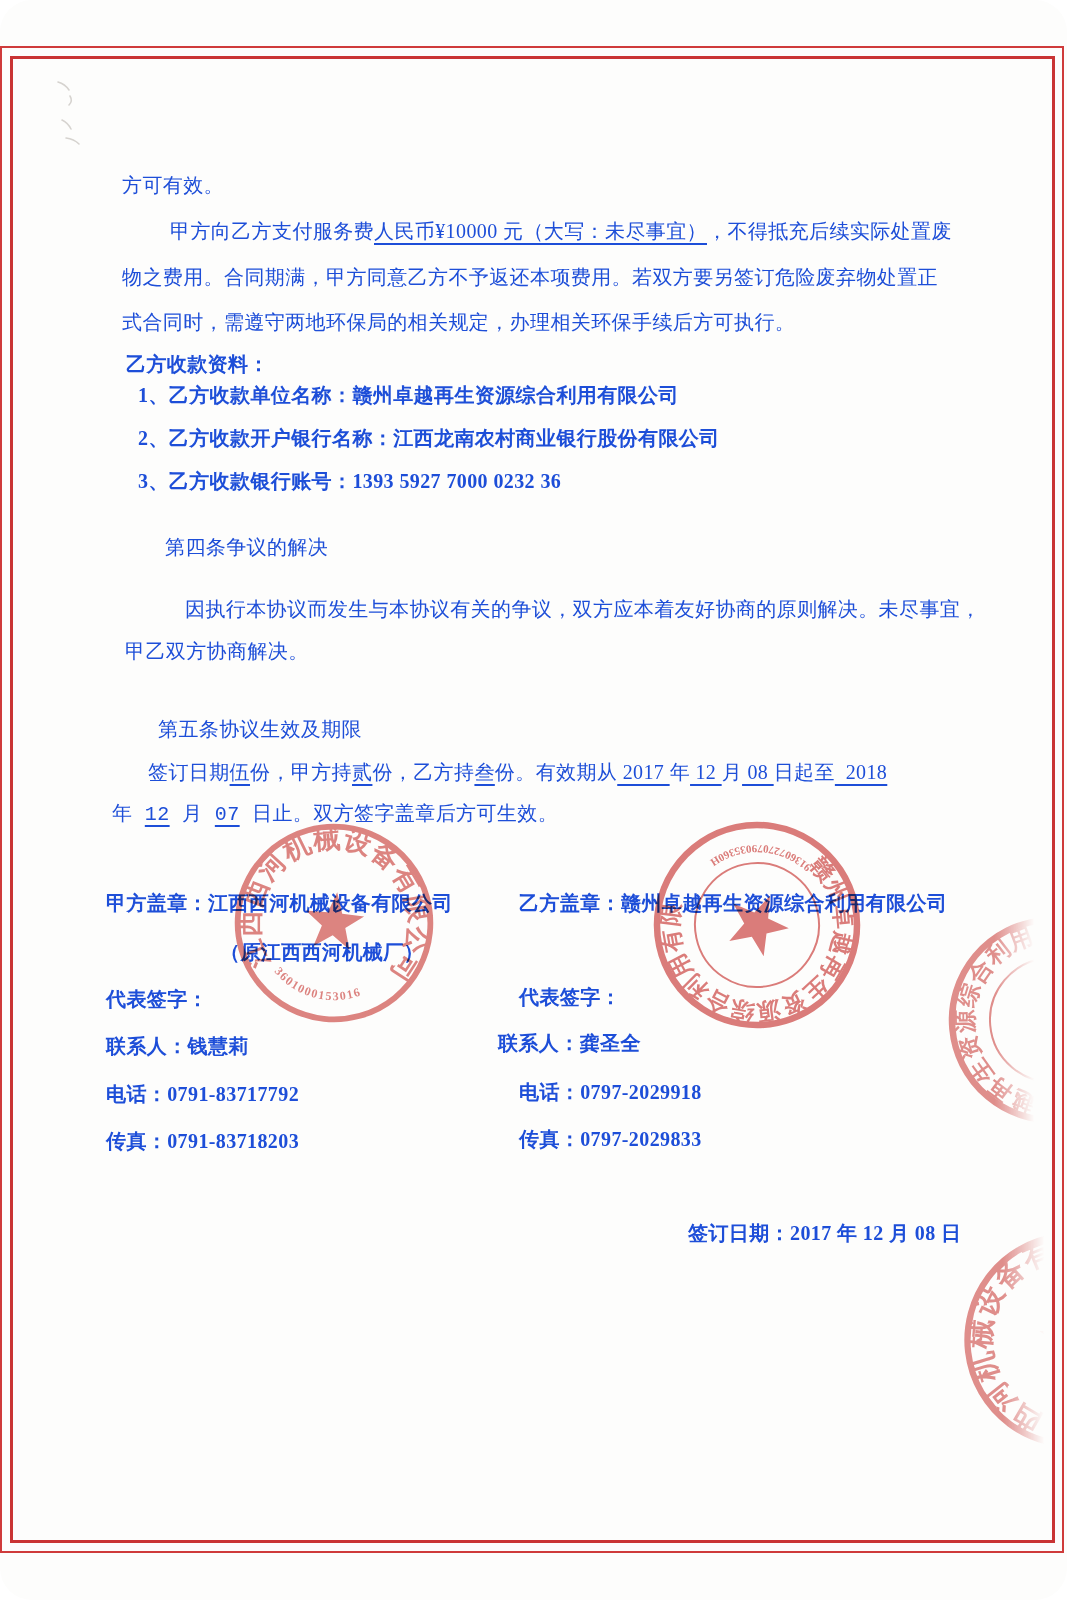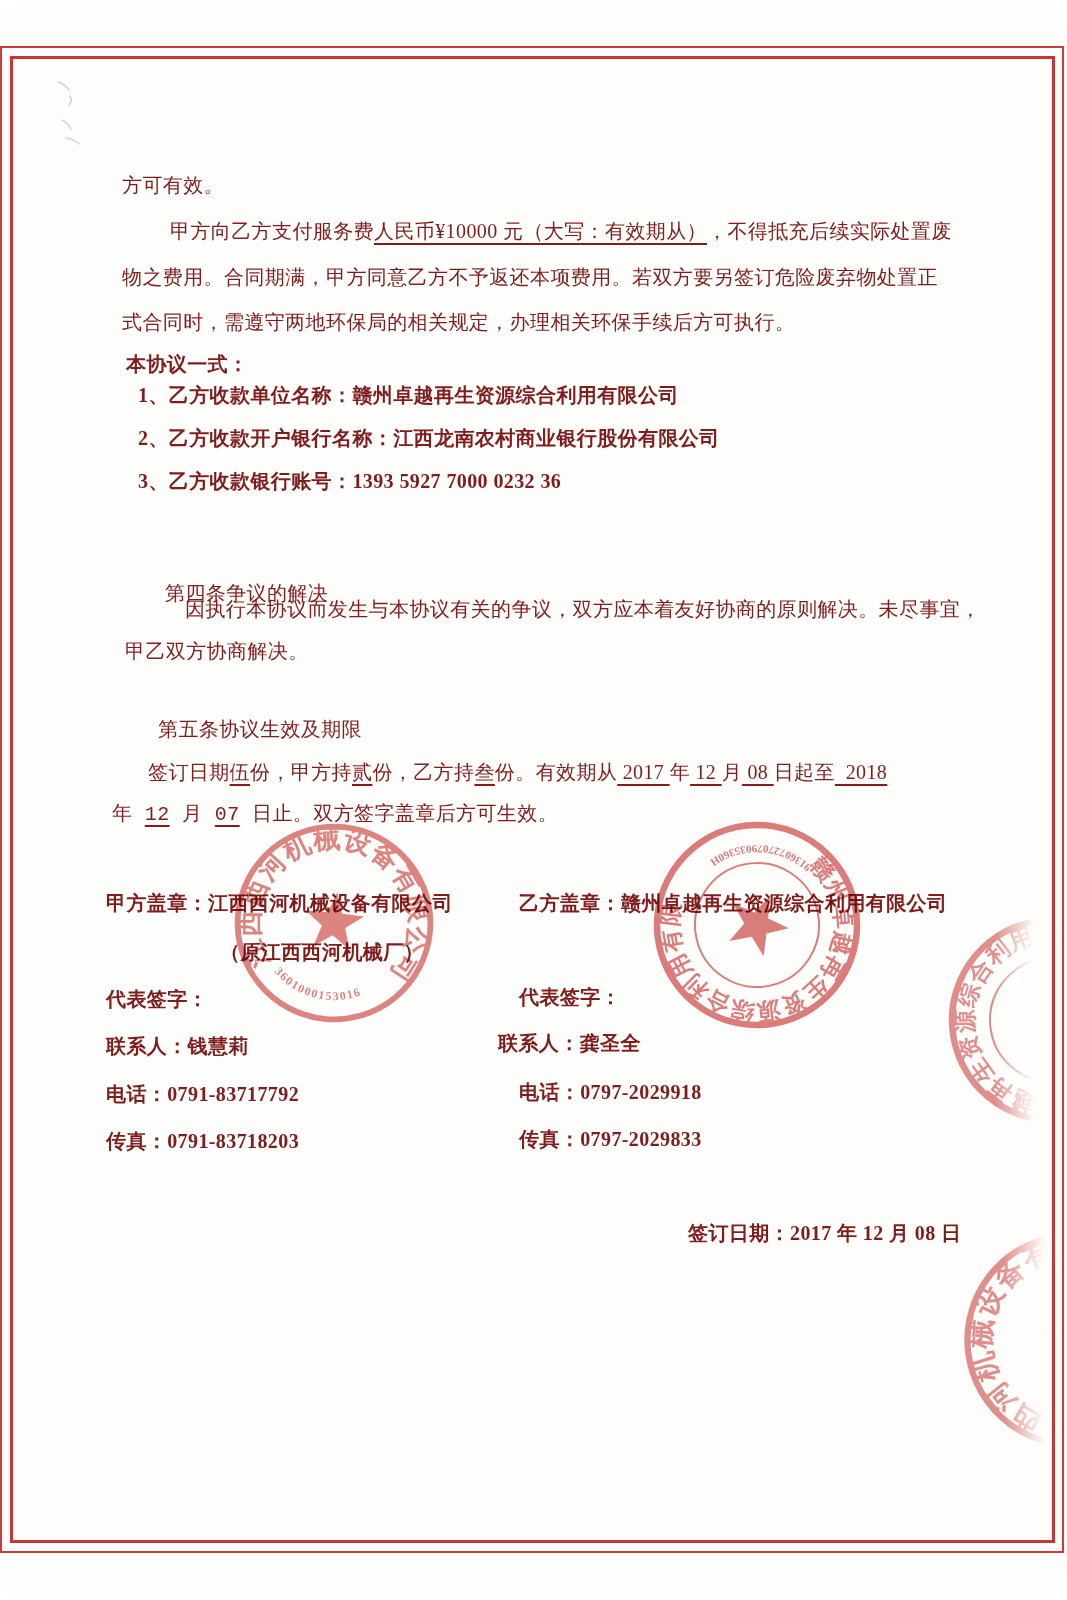--- a/index.html
+++ b/index.html
@@ -1,17 +1,17 @@
 <!DOCTYPE html>
 <html><head>
 <meta charset="utf-8">
 <style>
   html,body{margin:0;padding:0;background:#ffffff;}
   #page{position:relative;width:1067px;height:1600px;background:#fdfdfc;overflow:hidden;
-        font-family:"Liberation Serif","DejaVu Serif",serif;color:#7f1d1d;border-radius:32px;}
+        font-family:"Liberation Serif","DejaVu Serif",serif;color:#1d4ed8;border-radius:32px;}
   .border-rect{position:absolute;pointer-events:none;}
   #outer-border{left:0;top:46px;right:3px;bottom:47px;border:2px solid #cf3b3b;}
   #inner-border{left:10px;top:56px;right:12px;bottom:57px;border:3px solid #c93434;}
   .line{position:absolute;white-space:nowrap;font-size:20px;letter-spacing:.4px;line-height:30px;}
   .b{font-weight:700;}
   .u span.u, span.u{text-decoration:underline;text-decoration-thickness:1.6px;text-underline-offset:5px;}
   .seal{position:absolute;mix-blend-mode:multiply;opacity:.68;}
   .seal svg{display:block;}
   .seal text{font-family:"Liberation Serif","DejaVu Serif",serif;font-weight:700;}
   .edge-mask-1{-webkit-mask-image:linear-gradient(to right,#000 0%,#000 24%,transparent 42%);
@@ -26,30 +26,30 @@
 <div id="page">
 
   <div id="outer-border" class="border-rect"></div>
   <div id="inner-border" class="border-rect"></div>
 
   <svg class="pencil" style="left:50px;top:76px;" width="46" height="84" viewBox="0 0 46 84">
     <path d="M8 6 q7 2 11 8 M20 20 q3 5 -1 9 M12 44 q6 3 9 9 M16 62 q8 1 13 6" fill="none" stroke="#b7b2ac" stroke-width="1.6" stroke-linecap="round"></path>
   </svg>
 
   <div class="line" style="left:122px;top:170px;">方可有效。</div>
-  <div class="line" style="left:170px;top:216px;"><span>甲方向乙方支付服务费</span><span class="u">人民币¥10000 元（大写：有效期从）</span><span>，不得抵充后续实际处置废</span></div>
+  <div class="line" style="left:170px;top:216px;"><span>甲方向乙方支付服务费</span><span class="u">人民币¥10000 元（大写：未尽事宜）</span><span>，不得抵充后续实际处置废</span></div>
   <div class="line" style="left:122px;top:262px;">物之费用。合同期满，甲方同意乙方不予返还本项费用。若双方要另签订危险废弃物处置正</div>
   <div class="line" style="left:122px;top:307px;">式合同时，需遵守两地环保局的相关规定，办理相关环保手续后方可执行。</div>
 
-  <div class="line b" style="left:126px;top:349px;">本协议一式：</div>
+  <div class="line b" style="left:126px;top:349px;">乙方收款资料：</div>
   <div class="line b" style="left:138px;top:380px;text-align:right;">1、乙方收款单位名称：赣州卓越再生资源综合利用有限公司</div>
   <div class="line b" style="left:138px;top:423px;">2、乙方收款开户银行名称：江西龙南农村商业银行股份有限公司</div>
   <div class="line b" style="left:138px;top:466px;">3、乙方收款银行账号：1393 5927 7000 0232 36</div>
 
-  <div class="line" style="left:165px;top:578px;">第四条争议的解决</div>
+  <div class="line" style="left:165px;top:532px;">第四条争议的解决</div>
   <div class="line" style="left:185px;top:594px;">因执行本协议而发生与本协议有关的争议，双方应本着友好协商的原则解决。未尽事宜，</div>
   <div class="line" style="left:125px;top:636px;">甲乙双方协商解决。</div>
 
   <div class="line" style="left:158px;top:714px;">第五条协议生效及期限</div>
   <div class="line" style="left:148px;top:757px;"><span>签订日期</span><span class="u">伍</span><span>份，甲方持</span><span class="u">贰</span><span>份，乙方持</span><span class="u">叁</span><span>份。有效期从</span><span class="u">&nbsp;2017&nbsp;</span><span>年</span><span class="u">&nbsp;12&nbsp;</span><span>月</span><span class="u">&nbsp;08&nbsp;</span><span>日起至</span><span class="u">&nbsp;&nbsp;2018</span></div>
   <div class="line" style="left:112px;top:800px;font-family:Liberation Mono, monospace;"><span>年 </span><span class="u">12</span><span> 月 </span><span class="u">07</span><span> 日止。双方签字盖章后方可生效。</span></div>
 
   <div class="line b" style="left:106px;top:888px;">甲方盖章：江西西河机械设备有限公司</div>
   <div class="line b" style="left:220px;top:937px;">（原江西西河机械厂）</div>
   <div class="line b" style="left:106px;top:984px;">代表签字：</div>

